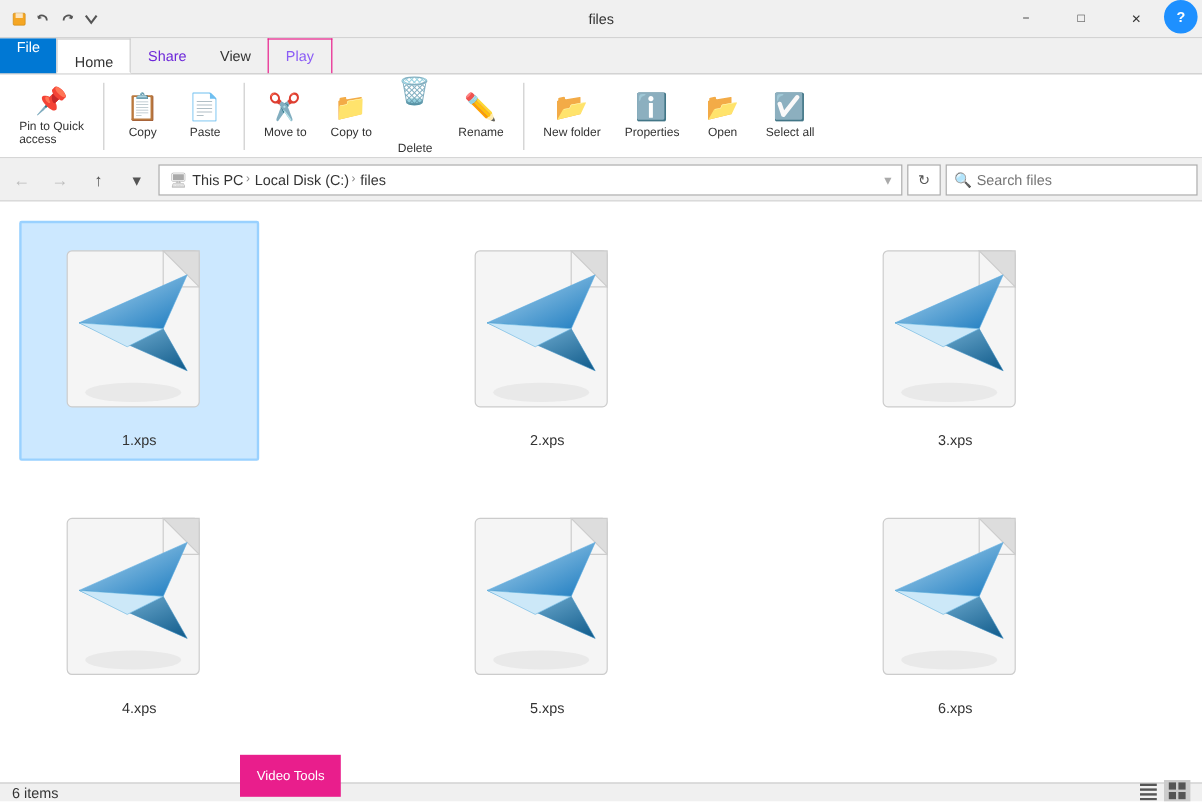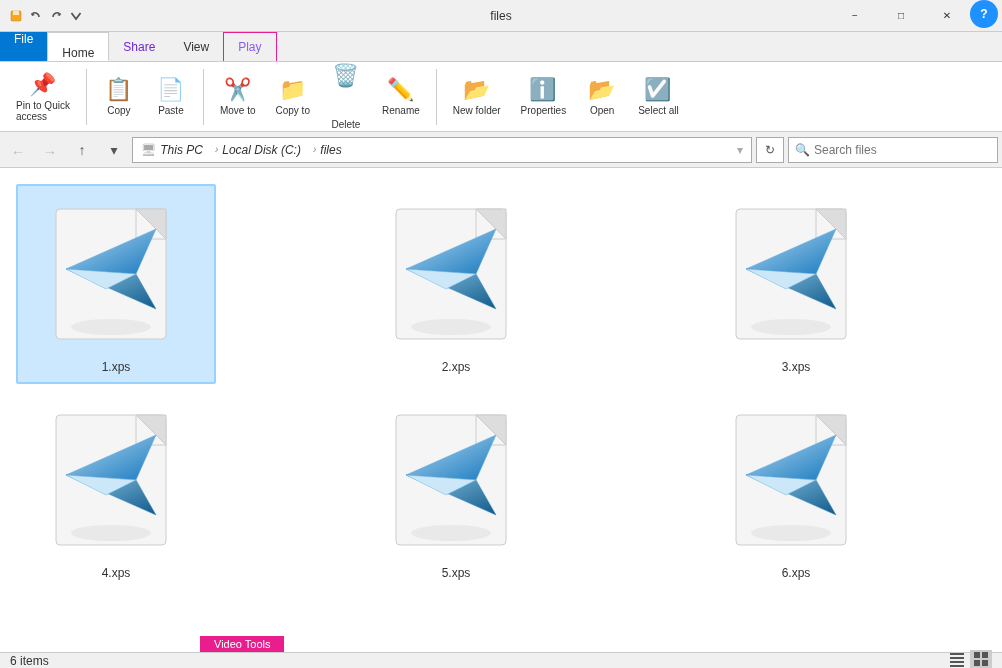--- a/index.html
+++ b/index.html
@@ -111,23 +111,22 @@
       display: flex;
       align-items: center;
       padding: 0 8px;
       font-size: 12px;
       color: #333;
       gap: 4px;
     }
     .path-segment {
       display: flex;
       align-items: center;
-      gap: 12px;
-      cursor: pointer;
-      font-style: italic;
+      gap: 2px;
+      cursor: pointer;
     }
     .path-arrow { color: #888; font-size: 10px; }
     .path-end { font-weight: 400; }
 
     .refresh-btn {
       width: 28px;
       height: 26px;
       display: flex;
       align-items: center;
       justify-content: center;
@@ -160,21 +159,21 @@
     
     .main-content {
       flex: 1;
       background: #fff;
       overflow: auto;
       padding: 16px;
     }
     .files-grid {
       display: grid;
       grid-template-columns: repeat(3, 280px);
-      gap: 6px 60px;
+      gap: 23px 60px;
       justify-content: start;
     }
     .file-item {
       display: flex;
       flex-direction: column;
       align-items: center;
       cursor: pointer;
       padding: 8px;
       border: 2px solid transparent;
       border-radius: 2px;
@@ -254,21 +253,21 @@
         </svg>
     </div>
     <div class="title-bar-icon">
       <svg viewBox="0 0 8 8">
           <path d="M1 2 L4 6 L7 2" stroke="#555" stroke-width="1.2" fill="none"></path>
         </svg>
     </div>
   </div>
 
   <div style="display:flex; align-items:flex-end; height:100%; position:absolute; left:200px; top:0;">
-    <div style="background:#e91e8c; color:#fff; font-size:11px; padding:0 14px; height:16px; display:flex; align-items:center; margin-bottom:16px;">
+    <div style="background:#e91e8c; color:#fff; font-size:11px; padding:0 14px; height:35px; display:flex; align-items:center; margin-bottom:4px;">
       <span>Video Tools</span>
     </div>
   </div>
 
   <div style="position:absolute; left:50%; transform:translateX(-50%); font-size:12px; color:#333; pointer-events:none;">
     <span>files</span>
   </div>
 
   <div class="window-controls">
     <div class="win-btn">
@@ -281,21 +280,21 @@
       <span>✕</span>
     </div>
     <div style="width:28px; height:28px; background:#1e90ff; border-radius:50%; display:flex; align-items:center; justify-content:center; color:#fff; font-size:12px; font-weight:bold; margin-right:4px;">?</div>
   </div>
 </div>
 
 <div style="background:#f0f0f0; display:flex; height:30px; border-bottom:1px solid #ccc; position:relative;">
   <div style="background:#0078d4; color:#fff; padding:0 14px; display:flex; font-size:12px; cursor:pointer;">
     <span>File</span>
   </div>
-  <div style="padding:0 14px; display:flex; align-items:flex-end; font-size:12px; cursor:pointer; background:#fff; border:1px solid #ccc; border-bottom:1px solid #fff; color:#333;">
+  <div style="padding:12px 14px; display:flex; align-items:flex-start; font-size:12px; cursor:pointer; background:#fff; border:1px solid #ccc; border-bottom:1px solid #fff; color:#333;">
     <span>Home</span>
   </div>
   <div style="padding:0 14px; display:flex; align-items:center; font-size:12px; cursor:pointer; color:#6d28d9;">
     <span>Share</span>
   </div>
   <div style="padding:0 14px; display:flex; align-items:center; font-size:12px; cursor:pointer; color:#333;">
     <span>View</span>
   </div>
 
   <div style="margin-left:0; padding:0 14px; display:flex; align-items:center; font-size:12px; cursor:pointer; color:#8b5cf6; border:1px solid #e91e8c; border-bottom:none;">

